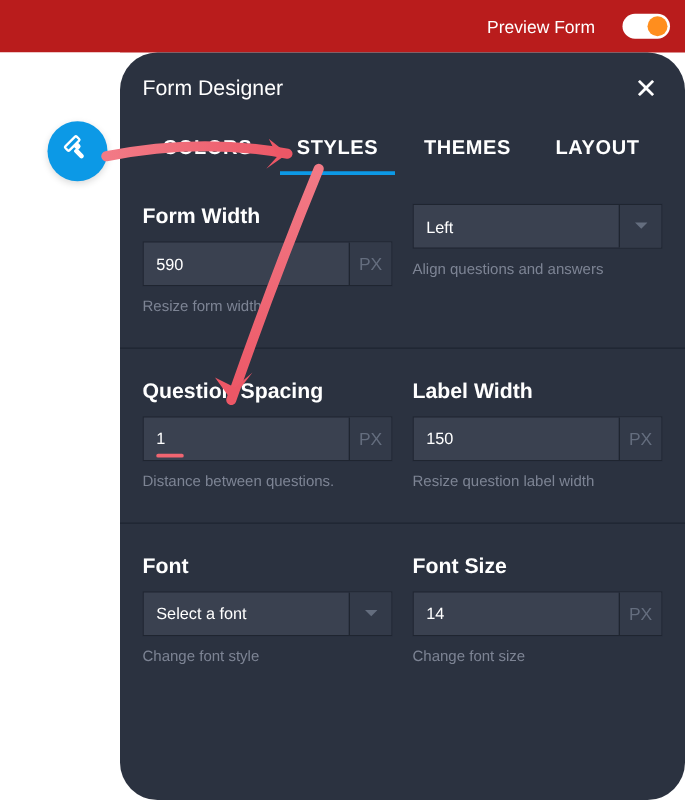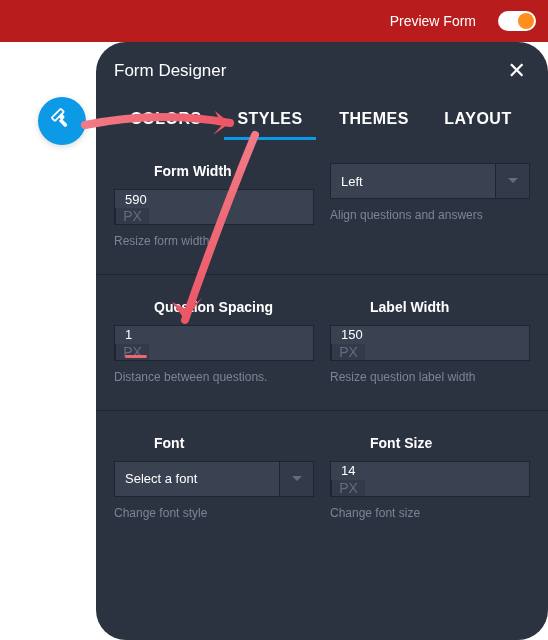--- a/index.html
+++ b/index.html
@@ -16,22 +16,22 @@
     .panel { flex: 1; background: #2b3240; color: #c9cfd8; position: relative; border-radius: 30px; }
     .panel-header { display: flex; align-items: center; justify-content: space-between; padding: 14px 18px 10px 18px; }
     .panel-title { color: #fff; font-size: 17px; font-weight: 300; }
     .close-x { color: #fff; font-size: 22px; font-weight: 300; line-height: 1; padding: 4px; }
     .tabs { display: flex; padding: 0 18px; gap: 0; border-bottom: 1px solid transparent; }
     .tab { flex: 1; text-align: center; padding: 14px 6px 10px 6px; font-size: 16px; font-weight: 700; letter-spacing: .5px; color: #fff; position: relative; }
     .tab.active::after { content:""; position: absolute; left: 6px; right: 6px; bottom: -2px; height: 3px; background: #0c99e6; }
     .body { padding: 24px 18px 10px 18px; }
     .row { display: flex; gap: 16px; margin-bottom: 24px; }
     .col { flex: 1; }
-    .field-label { color: #fff; font-size: 14px; font-weight: 700; margin-bottom: 10px; display: block; margin-left: 40px; }
-    .inputwrap { display: flex; align-items: stretch; background: #3a4150; border: 1px solid #1f2530; height: 36px; flex-direction: column; }
+    .field-label { color: #fff; font-size: 17px; font-weight: 700; margin-bottom: 10px; display: block; }
+    .inputwrap { display: flex; align-items: stretch; background: #3a4150; border: 1px solid #1f2530; height: 36px; }
     .inputwrap input { flex: 1; background: transparent; border: 0; color: #fff; padding: 0 10px; font-size: 13px; outline: none; width: 100%; }
     .unit { width: 34px; display: flex; align-items: center; justify-content: center; font-size: 14px; color: #646d7e; border-left: 1px solid #1f2530; background: #333a49; }
     .selectwrap { display: flex; align-items: stretch; background: #3a4150; border: 1px solid #1f2530; height: 36px; justify-content: flex-end; }
     .selectwrap .selval { flex: 1; padding: 0 10px; display: flex; align-items: center; color: #fff; font-size: 13px; }
     .selectwrap .chev { width: 34px; display: flex; align-items: center; justify-content: center; border-left: 1px solid #1f2530; background: #333a49; }
     .selectwrap .chev svg { width: 10px; height: 10px; fill: #646d7e; }
     .hint { font-size: 12px; color: #7d8494; margin-top: 8px; line-height: 1.4; }
     .divider { height: 1px; background: #1e2430; margin: 4px -18px 24px -18px; }
     .underline-accent { position: relative; }
     .underline-accent::after { content:""; position: absolute; left: 10px; bottom: 2px; width: 22px; height: 3px; background: #f16571; border-radius: 2px; }

